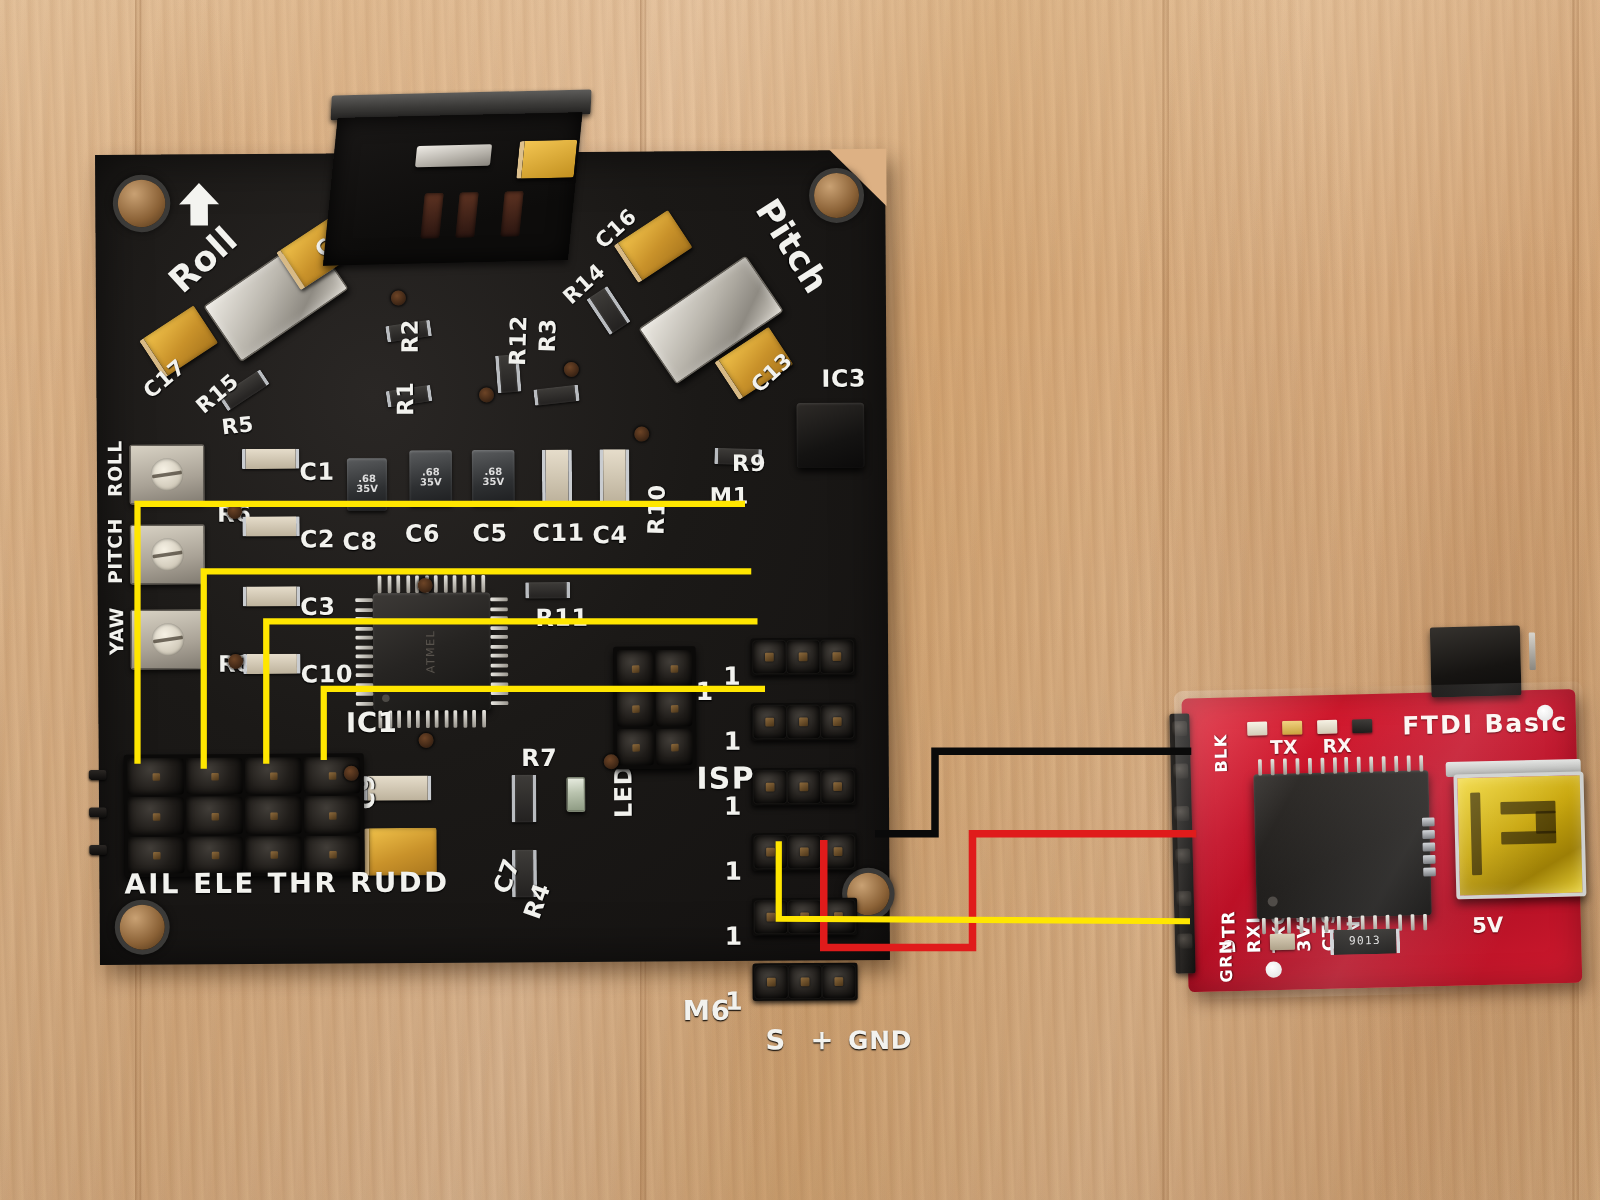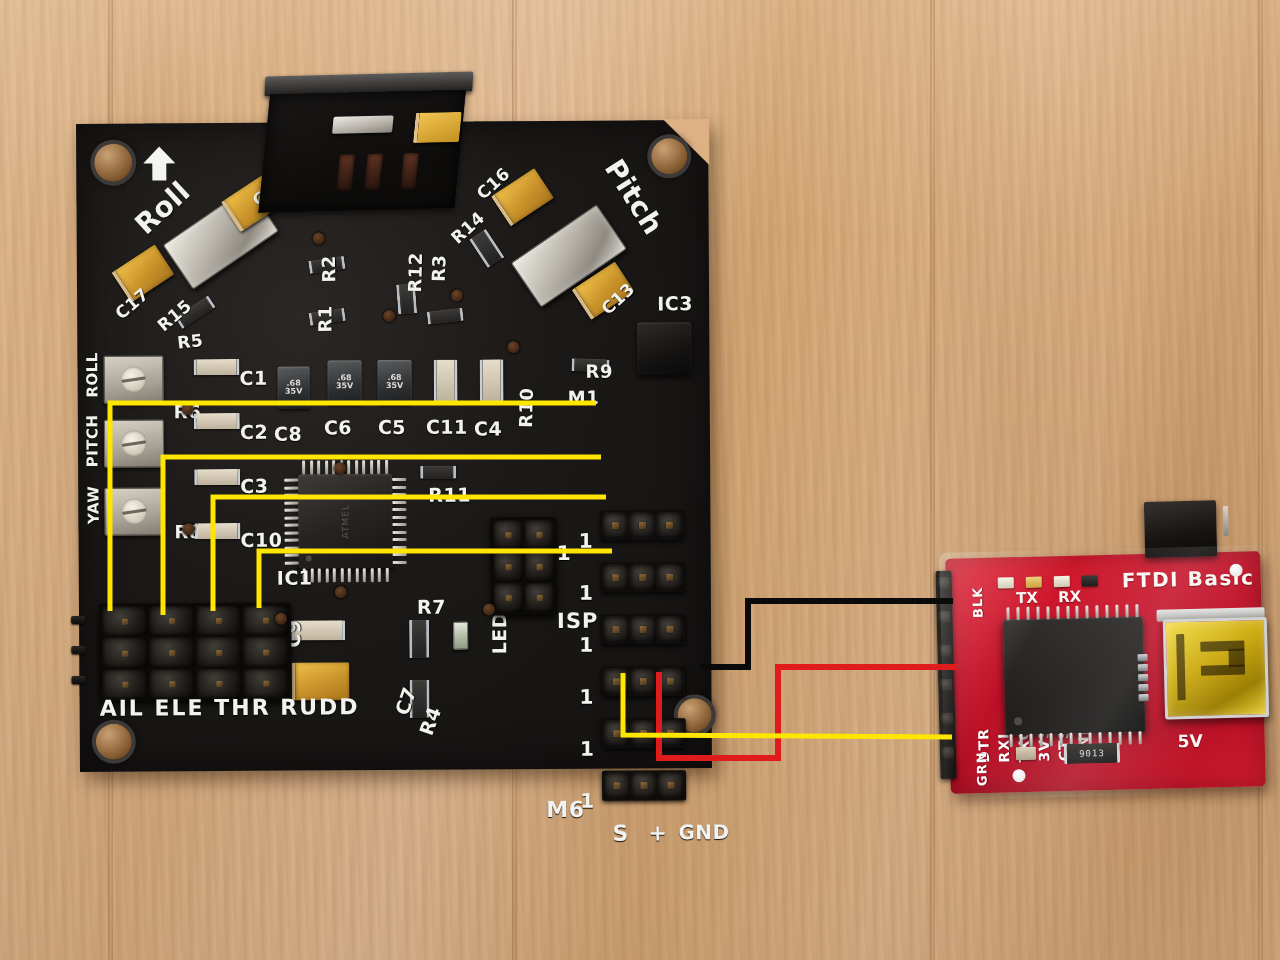--- a/index.html
+++ b/index.html
@@ -416,21 +416,21 @@
         <i></i>
         <i></i>
         <i></i>
         <i></i>
         <i></i>
         <i></i>
         <i></i>
         <i></i>
         <i></i>
     </div>
-    <div class="silk" style="left:198px;top:444px;font-size:19px;">IC1</div>
+    <div class="silk" style="left:198px;top:444px;font-size:22px;">IC1</div>
     <div class="smd-r" style="left:342px;top:344px;width:30px;height:13px;"></div>
     <div class="silk" style="left:350px;top:362px;font-size:19px;">R11</div>
 
     <div class="smd-c" style="left:212px;top:498px;width:48px;height:20px;"></div>
     <div class="cap-tant" style="left:212px;top:540px;width:54px;height:38px;"></div>
     <div class="smd-r" style="left:330px;top:498px;width:14px;height:38px;"></div>
     <div class="smd-r" style="left:330px;top:558px;width:14px;height:38px;"></div>
     <div class="led" style="left:374px;top:500px;"></div>
     <div class="silk" style="left:200px;top:500px;font-size:19px;transform:rotate(-90deg);">C9</div>
     <div class="silk" style="left:312px;top:568px;font-size:19px;transform:rotate(-70deg);">C7</div>
@@ -500,21 +500,21 @@
 
     <div class="hdr-block" style="left:412px;top:396px;width:60px;height:92px;grid-template-columns:repeat(2,1fr);grid-template-rows:repeat(3,1fr);">
       <div class="sock"></div>
       <div class="sock"></div>
       <div class="sock"></div>
       <div class="sock"></div>
       <div class="sock"></div>
       <div class="sock"></div>
     </div>
     <div class="silk" style="left:478px;top:420px;font-size:20px;">1</div>
-    <div class="silk" style="left:478px;top:488px;font-size:21px;letter-spacing:1px;">ISP</div>
+    <div class="silk" style="left:478px;top:488px;font-size:24px;letter-spacing:1px;">ISP</div>
 
     <div class="pad" style="left:236px;top:110px;width:12px;height:12px;"></div>
     <div class="pad" style="left:306px;top:188px;width:12px;height:12px;"></div>
     <div class="pad" style="left:374px;top:168px;width:12px;height:12px;"></div>
     <div class="pad" style="left:104px;top:280px;width:12px;height:12px;"></div>
     <div class="pad" style="left:104px;top:400px;width:12px;height:12px;"></div>
     <div class="pad" style="left:256px;top:340px;width:12px;height:12px;"></div>
     <div class="pad" style="left:256px;top:464px;width:12px;height:12px;"></div>
     <div class="pad" style="left:196px;top:490px;width:12px;height:12px;"></div>
     <div class="pad" style="left:404px;top:482px;width:12px;height:12px;"></div>

